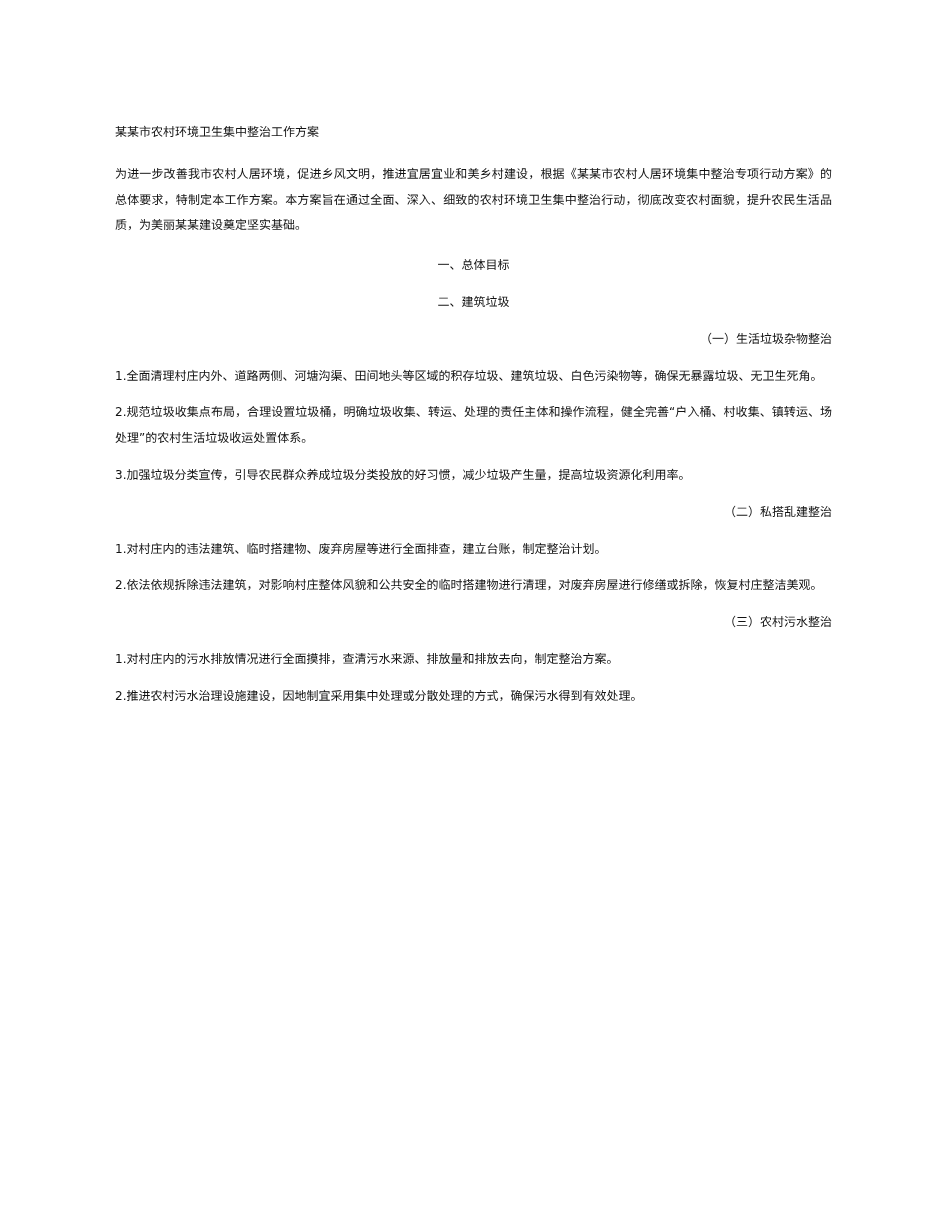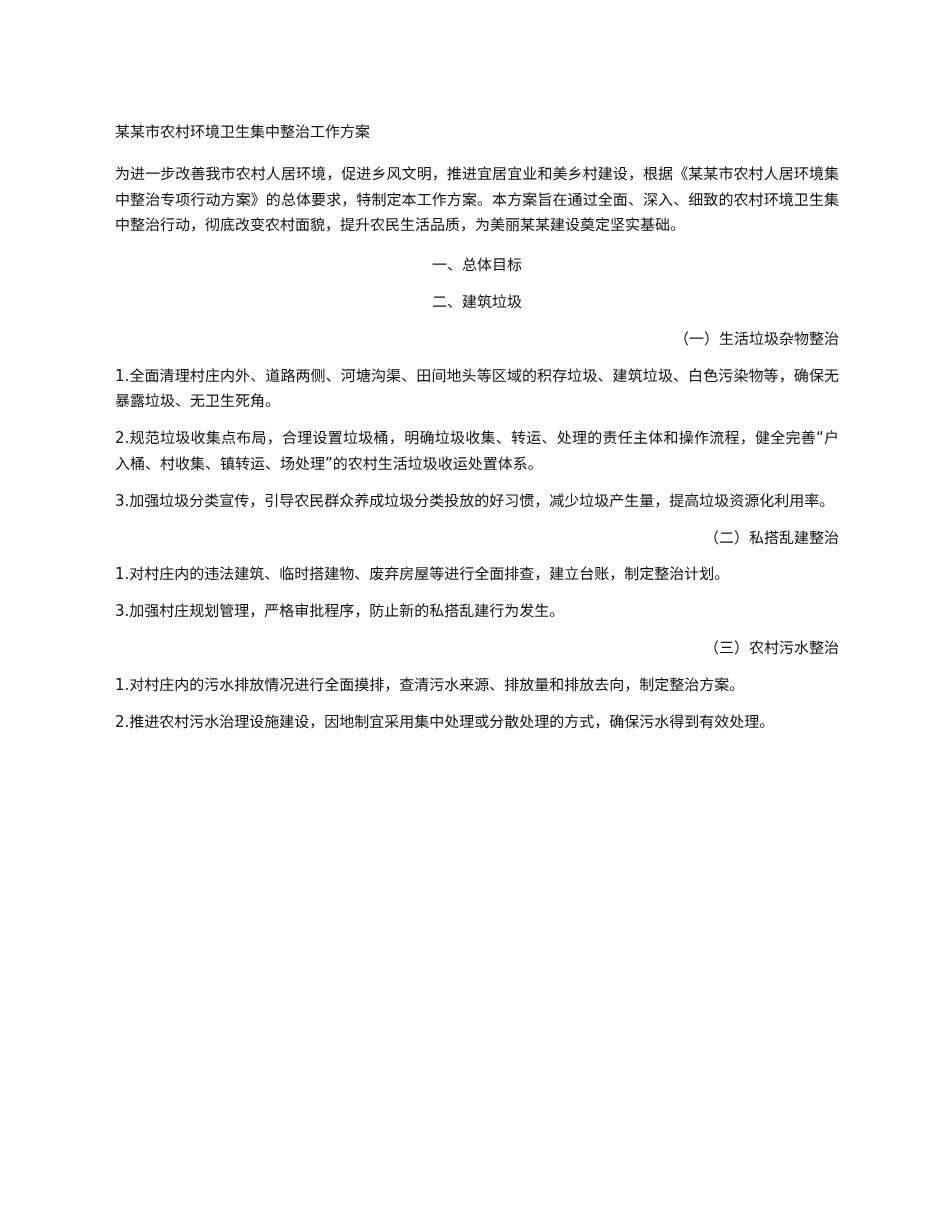--- a/index.html
+++ b/index.html
@@ -21,23 +21,23 @@
     width: 950px;
     height: 1230px;
     padding: 120px 110px 0 115px;
     background: #ffffff;
   }
   .doc {
     width: 725px;
   }
   
   .blk {
-    font-size: 15px;
+    font-size: 12px;
     line-height: 25.8px;
-    margin: 0 1px 11px 0;
+    margin: 0 8px 11px 0;
     text-align: justify;
     text-justify: inter-ideograph;
     word-break: break-all;
     letter-spacing: 0;
     font-weight: 400;
     white-space: pre-wrap;
   }
   
   .doc-title {
     margin-bottom: 16px;
@@ -78,20 +78,20 @@
 
     <p class="blk section-heading">二、建筑垃圾</p>
 
     <p class="blk subsection-heading">（一）生活垃圾杂物整治</p>
     <p class="blk list-item">1.全面清理村庄内外、道路两侧、河塘沟渠、田间地头等区域的积存垃圾、建筑垃圾、白色污染物等，确保无暴露垃圾、无卫生死角。</p>
     <p class="blk list-item">2.规范垃圾收集点布局，合理设置垃圾桶，明确垃圾收集、转运、处理的责任主体和操作流程，健全完善“户入桶、村收集、镇转运、场处理”的农村生活垃圾收运处置体系。</p>
     <p class="blk list-item">3.加强垃圾分类宣传，引导农民群众养成垃圾分类投放的好习惯，减少垃圾产生量，提高垃圾资源化利用率。</p>
 
     <p class="blk subsection-heading">（二）私搭乱建整治</p>
     <p class="blk list-item">1.对村庄内的违法建筑、临时搭建物、废弃房屋等进行全面排查，建立台账，制定整治计划。</p>
-    <p class="blk list-item">3.加强村庄规划管理，严格审批程序，防止新的私搭乱建行为发生。</p>
+    <p class="blk list-item">2.依法依规拆除违法建筑，对影响村庄整体风貌和公共安全的临时搭建物进行清理，对废弃房屋进行修缮或拆除，恢复村庄整洁美观。</p>
 
     <p class="blk subsection-heading">（三）农村污水整治</p>
     <p class="blk list-item">1.对村庄内的污水排放情况进行全面摸排，查清污水来源、排放量和排放去向，制定整治方案。</p>
     <p class="blk list-item">2.推进农村污水治理设施建设，因地制宜采用集中处理或分散处理的方式，确保污水得到有效处理。</p>
 
   </div>
 </div>
 
 </body></html>

